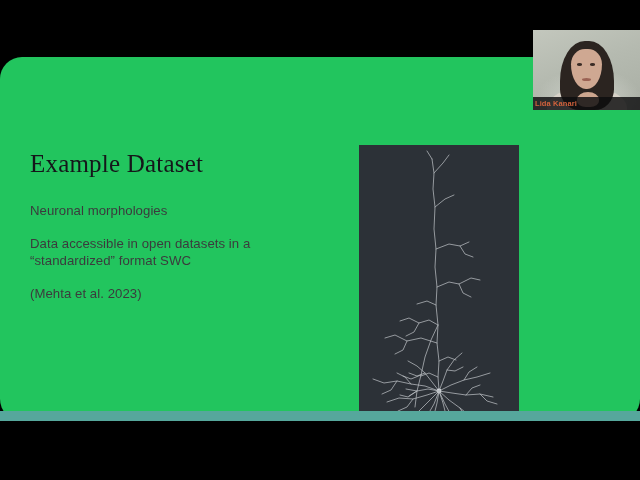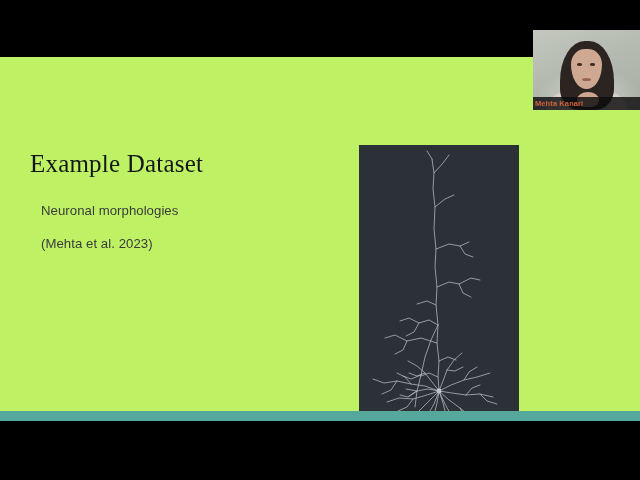--- a/index.html
+++ b/index.html
@@ -21,39 +21,40 @@
     background: #000000;
   }
 
   
   #slide {
     position: absolute;
     left: 0;
     top: 57px;
     width: 640px;
     height: 364px;
-    background: #bef264;
-    overflow: hidden;
+    background: #22c55e;
+    overflow: hidden;
+    border-radius: 22px;
   }
 
   #slide-title {
     position: absolute;
     left: 30px;
     top: 93px;
     font-family: "Liberation Serif", "DejaVu Serif", serif;
     font-size: 25px;
     font-weight: 400;
     color: #15161a;
     letter-spacing: 0.2px;
     white-space: nowrap;
   }
 
   #bullets {
     position: absolute;
-    left: 41px;
+    left: 30px;
     top: 145px;
     width: 292px;
   }
   .bullet {
     font-family: "Liberation Sans", "DejaVu Sans", sans-serif;
     font-size: 13.2px;
     line-height: 17.5px;
     color: #3b3b3d;
     margin: 0 0 15px 0;
     letter-spacing: 0.05px;
@@ -194,20 +195,21 @@
 <body>
 
 <div id="screen">
 
   <div id="slide">
 
     <div id="slide-title">Example Dataset</div>
 
     <div id="bullets">
       <p class="bullet">Neuronal morphologies</p>
+      <p class="bullet">Data accessible in open datasets in a “standardized” format SWC</p>
       <p class="bullet">(Mehta et al. 2023)</p>
     </div>
 
     <div id="neuron-figure" style="background: rgb(44, 49, 55);">
       <svg width="160" height="308" viewBox="0 0 160 308">
         <g fill="none" stroke="#c6cace" stroke-width="0.75" stroke-linecap="round" stroke-linejoin="round" opacity="0.92">
 
           <path d="M80,245 L79,232 L80,216 L78,198 L79,180 L77,160 L78,142 L76,122 L77,104 L75,84 L76,62 L74,44 L75,28 L73,14"></path>
 
           <path d="M73,14 L68,6"></path>
@@ -278,16 +280,16 @@
     <div id="webcam-video">
       <div id="wc-shoulders"></div>
       <div id="wc-hair"></div>
       <div id="wc-face"></div>
       <div id="wc-eye-l"></div>
       <div id="wc-eye-r"></div>
       <div id="wc-mouth"></div>
       <div id="wc-hand"></div>
     </div>
     <div id="webcam-name-strip"></div>
-    <div id="webcam-name" style="color: rgb(210, 98, 60);">Mehta Kanari</div>
+    <div id="webcam-name" style="color: rgb(210, 98, 60);">Lida Kanari</div>
   </div>
 
 </div>
 
 </body></html>

